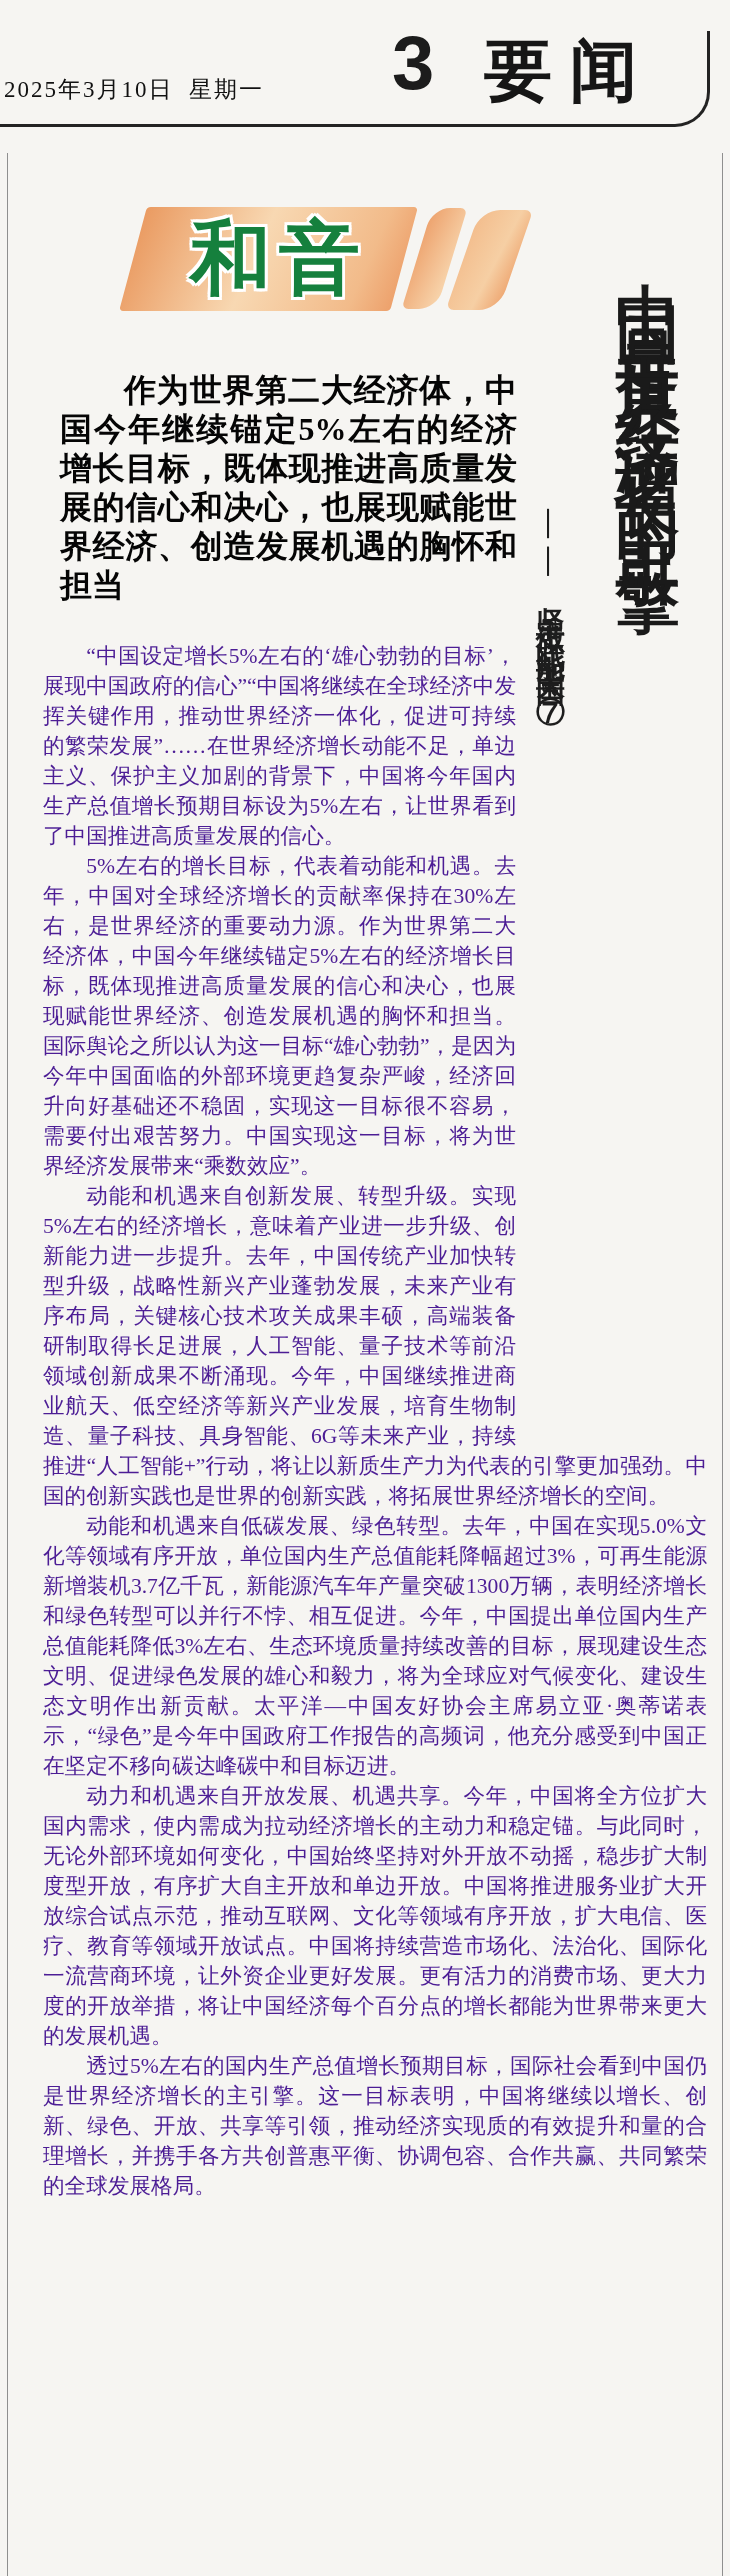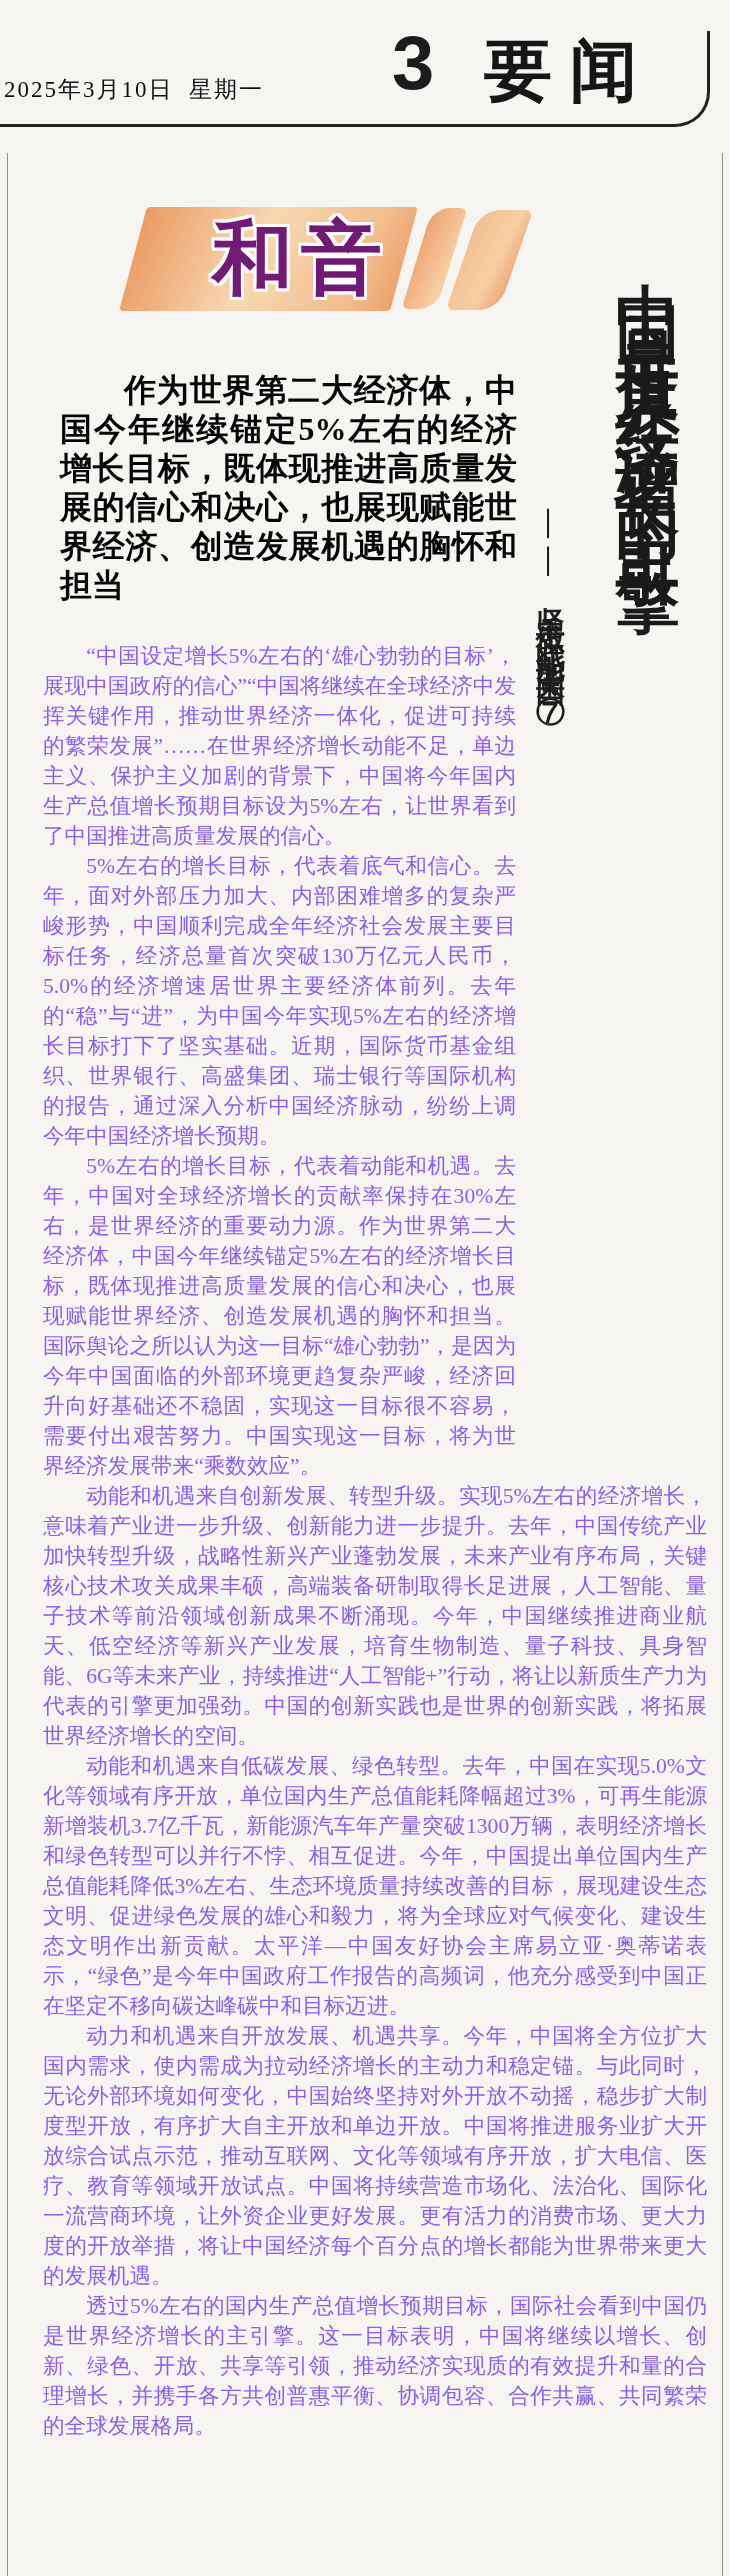--- a/index.html
+++ b/index.html
@@ -57,23 +57,23 @@
     background:linear-gradient(100deg,#eda26d,#f8d6ae);
     border-radius:17.6px 6.8px 17.6px 6.8px;
   }
   .badge-stripe2{
     position:absolute;left:349px;top:2.7px;width:53px;height:100px;
     transform:skewX(-19deg);
     background:linear-gradient(100deg,#f3bd8d,#f6cfa4 60%,#eea671);
     border-radius:20px 8px 20px 8px;
   }
   .badge-text{
-    position:absolute;left:98px;top:1.4px;
+    position:absolute;left:76px;top:1.4px;
     font-size:81px;line-height:101px;font-weight:900;
-    letter-spacing:8px;color:#701a75;
+    letter-spacing:8px;color:#15803d;
     font-family:"Liberation Sans", sans-serif;
     text-shadow:-2.7px -2.7px 0 #fff,2.7px -2.7px 0 #fff,-2.7px 2.7px 0 #fff,2.7px 2.7px 0 #fff,
                 -2.7px 0 0 #fff,2.7px 0 0 #fff,0 -2.7px 0 #fff,0 2.7px 0 #fff;
   }
   
   .headline-v{
     position:absolute;left:590px;top:231px;height:1190px;width:115px;
     writing-mode:vertical-rl;
     font-size:64px;line-height:115px;letter-spacing:24px;
     font-weight:900;color:#1a1a1a;
@@ -90,21 +90,21 @@
   .intro{
     position:absolute;left:43px;top:371px;width:457px;
     font-size:32px;line-height:39px;font-weight:700;color:#050505;
     text-align:justify;text-indent:2em;
     font-family:"Liberation Serif", serif;
     margin-left:17px;
   }
   
   .body-text{
     position:absolute;left:43px;top:641px;width:664px;
-    font-size:21.6px;line-height:30px;color:#8b5cf6;
+    font-size:21.6px;line-height:30px;color:#4c1d95;
     text-align:justify;
     font-family:"Liberation Serif", serif;
   }
   .wrap-spacer{float:right;width:191px;height:803px;}
   .body-para{margin:0;text-indent:2em;}
 </style>
 </head>
 <body>
 
 <div class="page">
@@ -125,21 +125,20 @@
   </div>
 
   <div class="headline-v">中国是世界经济增长的主引擎</div>
   <div class="subtitle-v">——坚定做『赋能型大国』⑦</div>
 
   <div class="intro">作为世界第二大经济体，中国今年继续锚定5%左右的经济增长目标，既体现推进高质量发展的信心和决心，也展现赋能世界经济、创造发展机遇的胸怀和担当</div>
 
   <div class="body-text">
     <div class="wrap-spacer"></div>
   <p class="body-para">“中国设定增长5%左右的‘雄心勃勃的目标’，展现中国政府的信心”“中国将继续在全球经济中发挥关键作用，推动世界经济一体化，促进可持续的繁荣发展”……在世界经济增长动能不足，单边主义、保护主义加剧的背景下，中国将今年国内生产总值增长预期目标设为5%左右，让世界看到了中国推进高质量发展的信心。</p>
-      <p class="body-para">5%左右的增长目标，代表着底气和信心。去年，面对外部压力加大、内部困难增多的复杂严峻形势，中国顺利完成全年经济社会发展主要目标任务，经济总量首次突破130万亿元人民币，5.0%的经济增速居世界主要经济体前列。去年的“稳”与“进”，为中国今年实现5%左右的经济增长目标打下了坚实基础。近期，国际货币基金组织、世界银行、高盛集团、瑞士银行等国际机构的报告，通过深入分析中国经济脉动，纷纷上调今年中国经济增长预期。</p>
       <p class="body-para">5%左右的增长目标，代表着动能和机遇。去年，中国对全球经济增长的贡献率保持在30%左右，是世界经济的重要动力源。作为世界第二大经济体，中国今年继续锚定5%左右的经济增长目标，既体现推进高质量发展的信心和决心，也展现赋能世界经济、创造发展机遇的胸怀和担当。国际舆论之所以认为这一目标“雄心勃勃”，是因为今年中国面临的外部环境更趋复杂严峻，经济回升向好基础还不稳固，实现这一目标很不容易，需要付出艰苦努力。中国实现这一目标，将为世界经济发展带来“乘数效应”。</p>
       <p class="body-para">动能和机遇来自创新发展、转型升级。实现5%左右的经济增长，意味着产业进一步升级、创新能力进一步提升。去年，中国传统产业加快转型升级，战略性新兴产业蓬勃发展，未来产业有序布局，关键核心技术攻关成果丰硕，高端装备研制取得长足进展，人工智能、量子技术等前沿领域创新成果不断涌现。今年，中国继续推进商业航天、低空经济等新兴产业发展，培育生物制造、量子科技、具身智能、6G等未来产业，持续推进“人工智能+”行动，将让以新质生产力为代表的引擎更加强劲。中国的创新实践也是世界的创新实践，将拓展世界经济增长的空间。</p>
       <p class="body-para">动能和机遇来自低碳发展、绿色转型。去年，中国在实现5.0%文化等领域有序开放，单位国内生产总值能耗降幅超过3%，可再生能源新增装机3.7亿千瓦，新能源汽车年产量突破1300万辆，表明经济增长和绿色转型可以并行不悖、相互促进。今年，中国提出单位国内生产总值能耗降低3%左右、生态环境质量持续改善的目标，展现建设生态文明、促进绿色发展的雄心和毅力，将为全球应对气候变化、建设生态文明作出新贡献。太平洋—中国友好协会主席易立亚·奥蒂诺表示，“绿色”是今年中国政府工作报告的高频词，他充分感受到中国正在坚定不移向碳达峰碳中和目标迈进。</p>
       <p class="body-para">动力和机遇来自开放发展、机遇共享。今年，中国将全方位扩大国内需求，使内需成为拉动经济增长的主动力和稳定锚。与此同时，无论外部环境如何变化，中国始终坚持对外开放不动摇，稳步扩大制度型开放，有序扩大自主开放和单边开放。中国将推进服务业扩大开放综合试点示范，推动互联网、文化等领域有序开放，扩大电信、医疗、教育等领域开放试点。中国将持续营造市场化、法治化、国际化一流营商环境，让外资企业更好发展。更有活力的消费市场、更大力度的开放举措，将让中国经济每个百分点的增长都能为世界带来更大的发展机遇。</p>
       <p class="body-para">透过5%左右的国内生产总值增长预期目标，国际社会看到中国仍是世界经济增长的主引擎。这一目标表明，中国将继续以增长、创新、绿色、开放、共享等引领，推动经济实现质的有效提升和量的合理增长，并携手各方共创普惠平衡、协调包容、合作共赢、共同繁荣的全球发展格局。</p>
     </div>
 
 </div>
 
 

